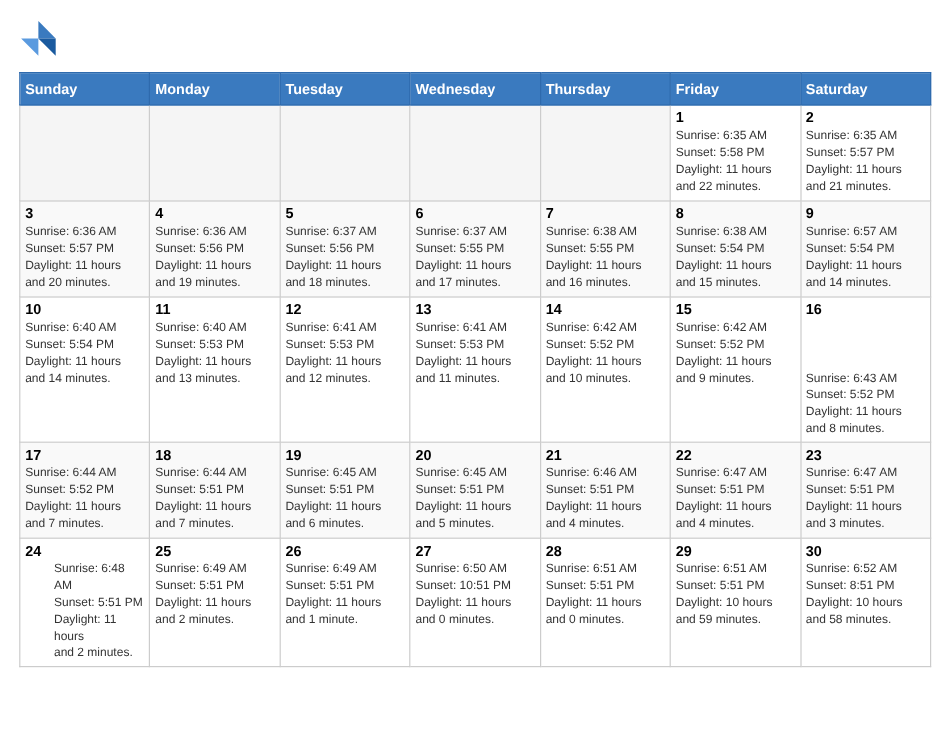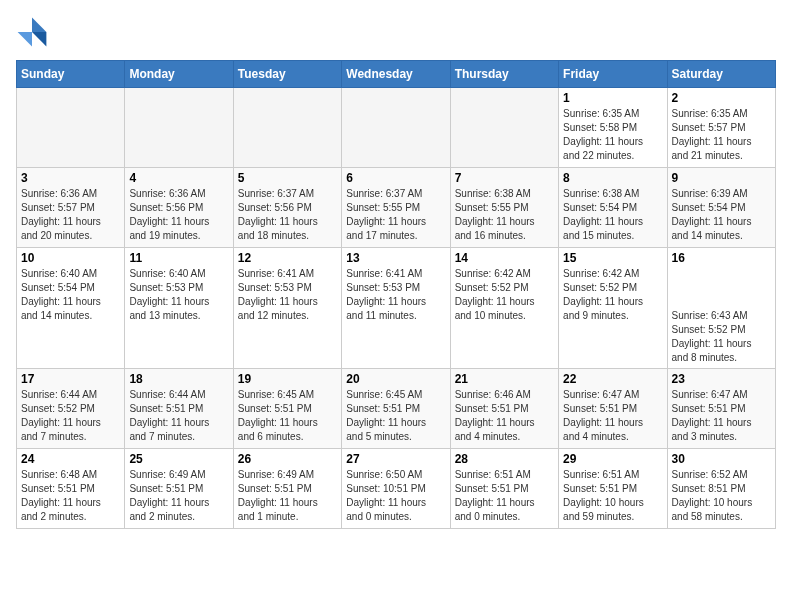--- a/index.html
+++ b/index.html
@@ -181,21 +181,21 @@
         </td>
         <td>
           <span class="day-num">8</span>
           <div class="day-info" style="white-space: pre-line;">Sunrise: 6:38 AM
 Sunset: 5:54 PM
 Daylight: 11 hours
 and 15 minutes.</div>
         </td>
         <td>
           <span class="day-num">9</span>
-          <div class="day-info" style="white-space: pre-line;">Sunrise: 6:39 AM
+          <div class="day-info" style="white-space: pre-line;">Sunrise: 6:57 AM
 Sunset: 5:54 PM
 Daylight: 11 hours
 and 14 minutes.</div>
         </td>
       </tr>
       <tr class="week-row">
         <td>
           <span class="day-num">10</span>
           <div class="day-info" style="white-space: pre-line;">Sunrise: 6:40 AM
 Sunset: 5:54 PM
@@ -292,21 +292,21 @@
           <span class="day-num">23</span>
           <div class="day-info" style="white-space: pre-line;">Sunrise: 6:47 AM
 Sunset: 5:51 PM
 Daylight: 11 hours
 and 3 minutes.</div>
         </td>
       </tr>
       <tr class="week-row">
         <td>
           <span class="day-num">24</span>
-          <div class="day-info" style="white-space: pre-line;">Sunrise: 6:48 AM
+          <div class="day-info" style="white-space: pre-line; margin-left: 24px;">Sunrise: 6:48 AM
 Sunset: 5:51 PM
 Daylight: 11 hours
 and 2 minutes.</div>
         </td>
         <td>
           <span class="day-num">25</span>
           <div class="day-info" style="white-space: pre-line;">Sunrise: 6:49 AM
 Sunset: 5:51 PM
 Daylight: 11 hours
 and 2 minutes.</div>

